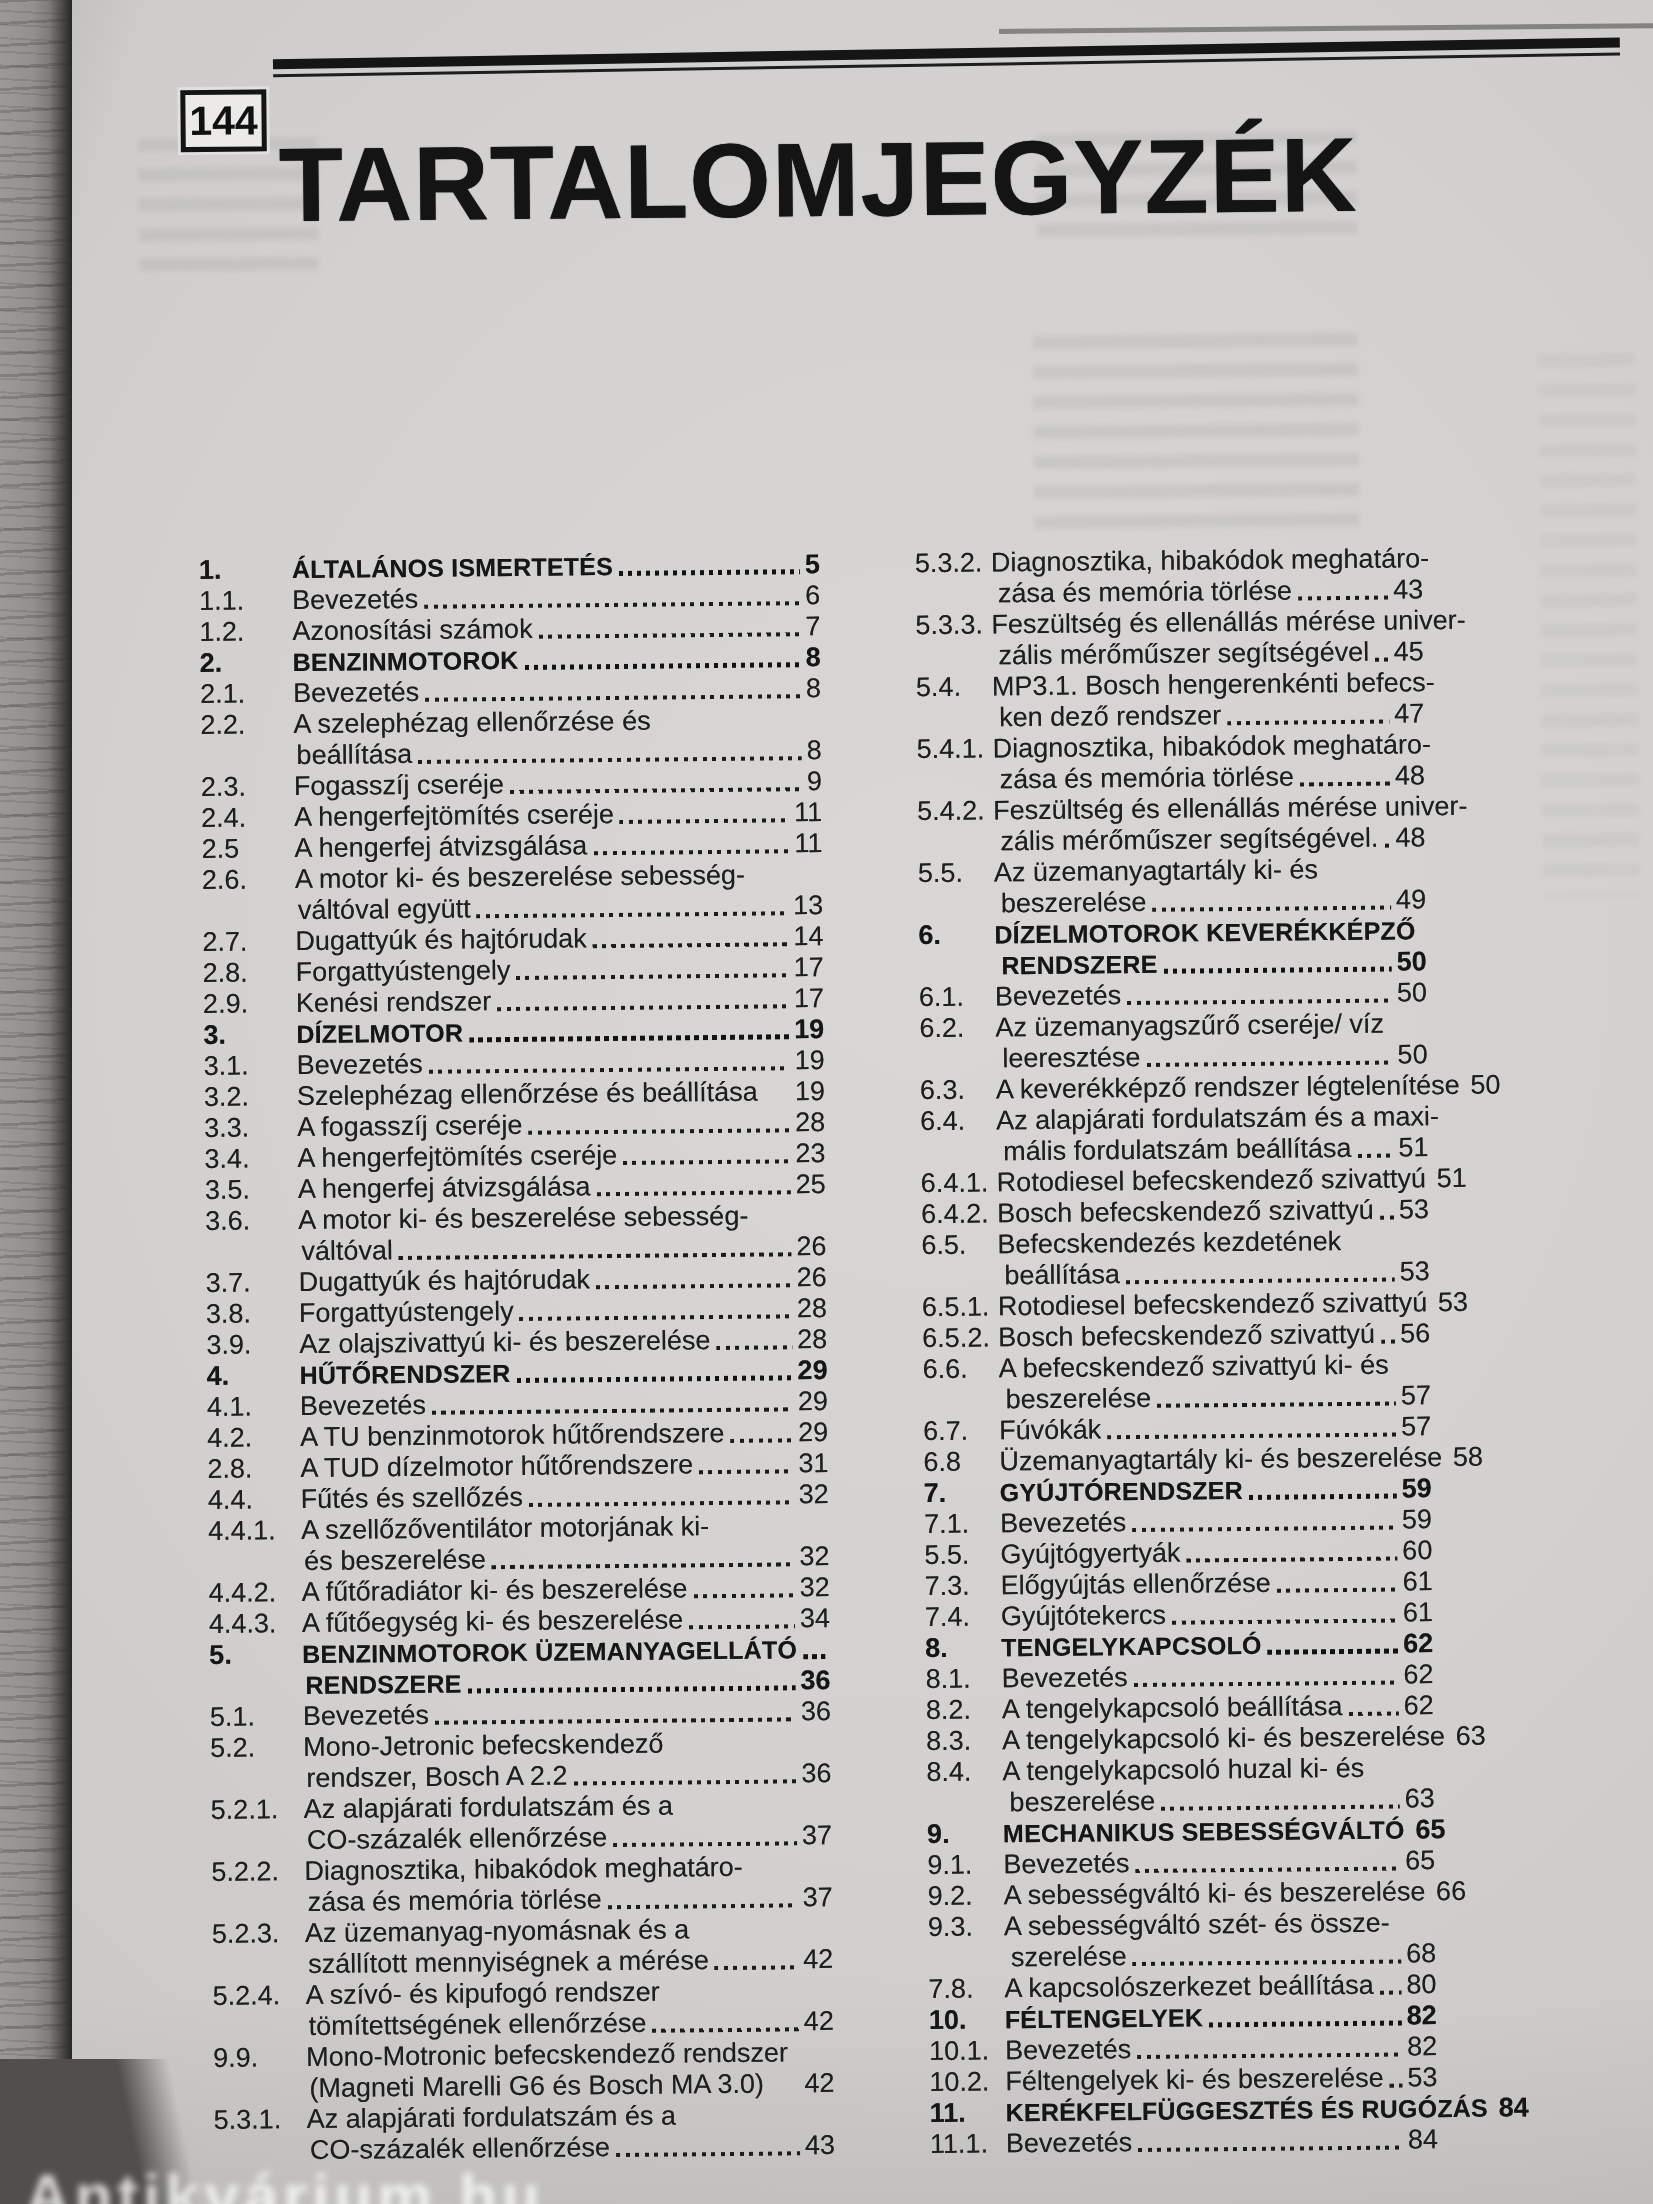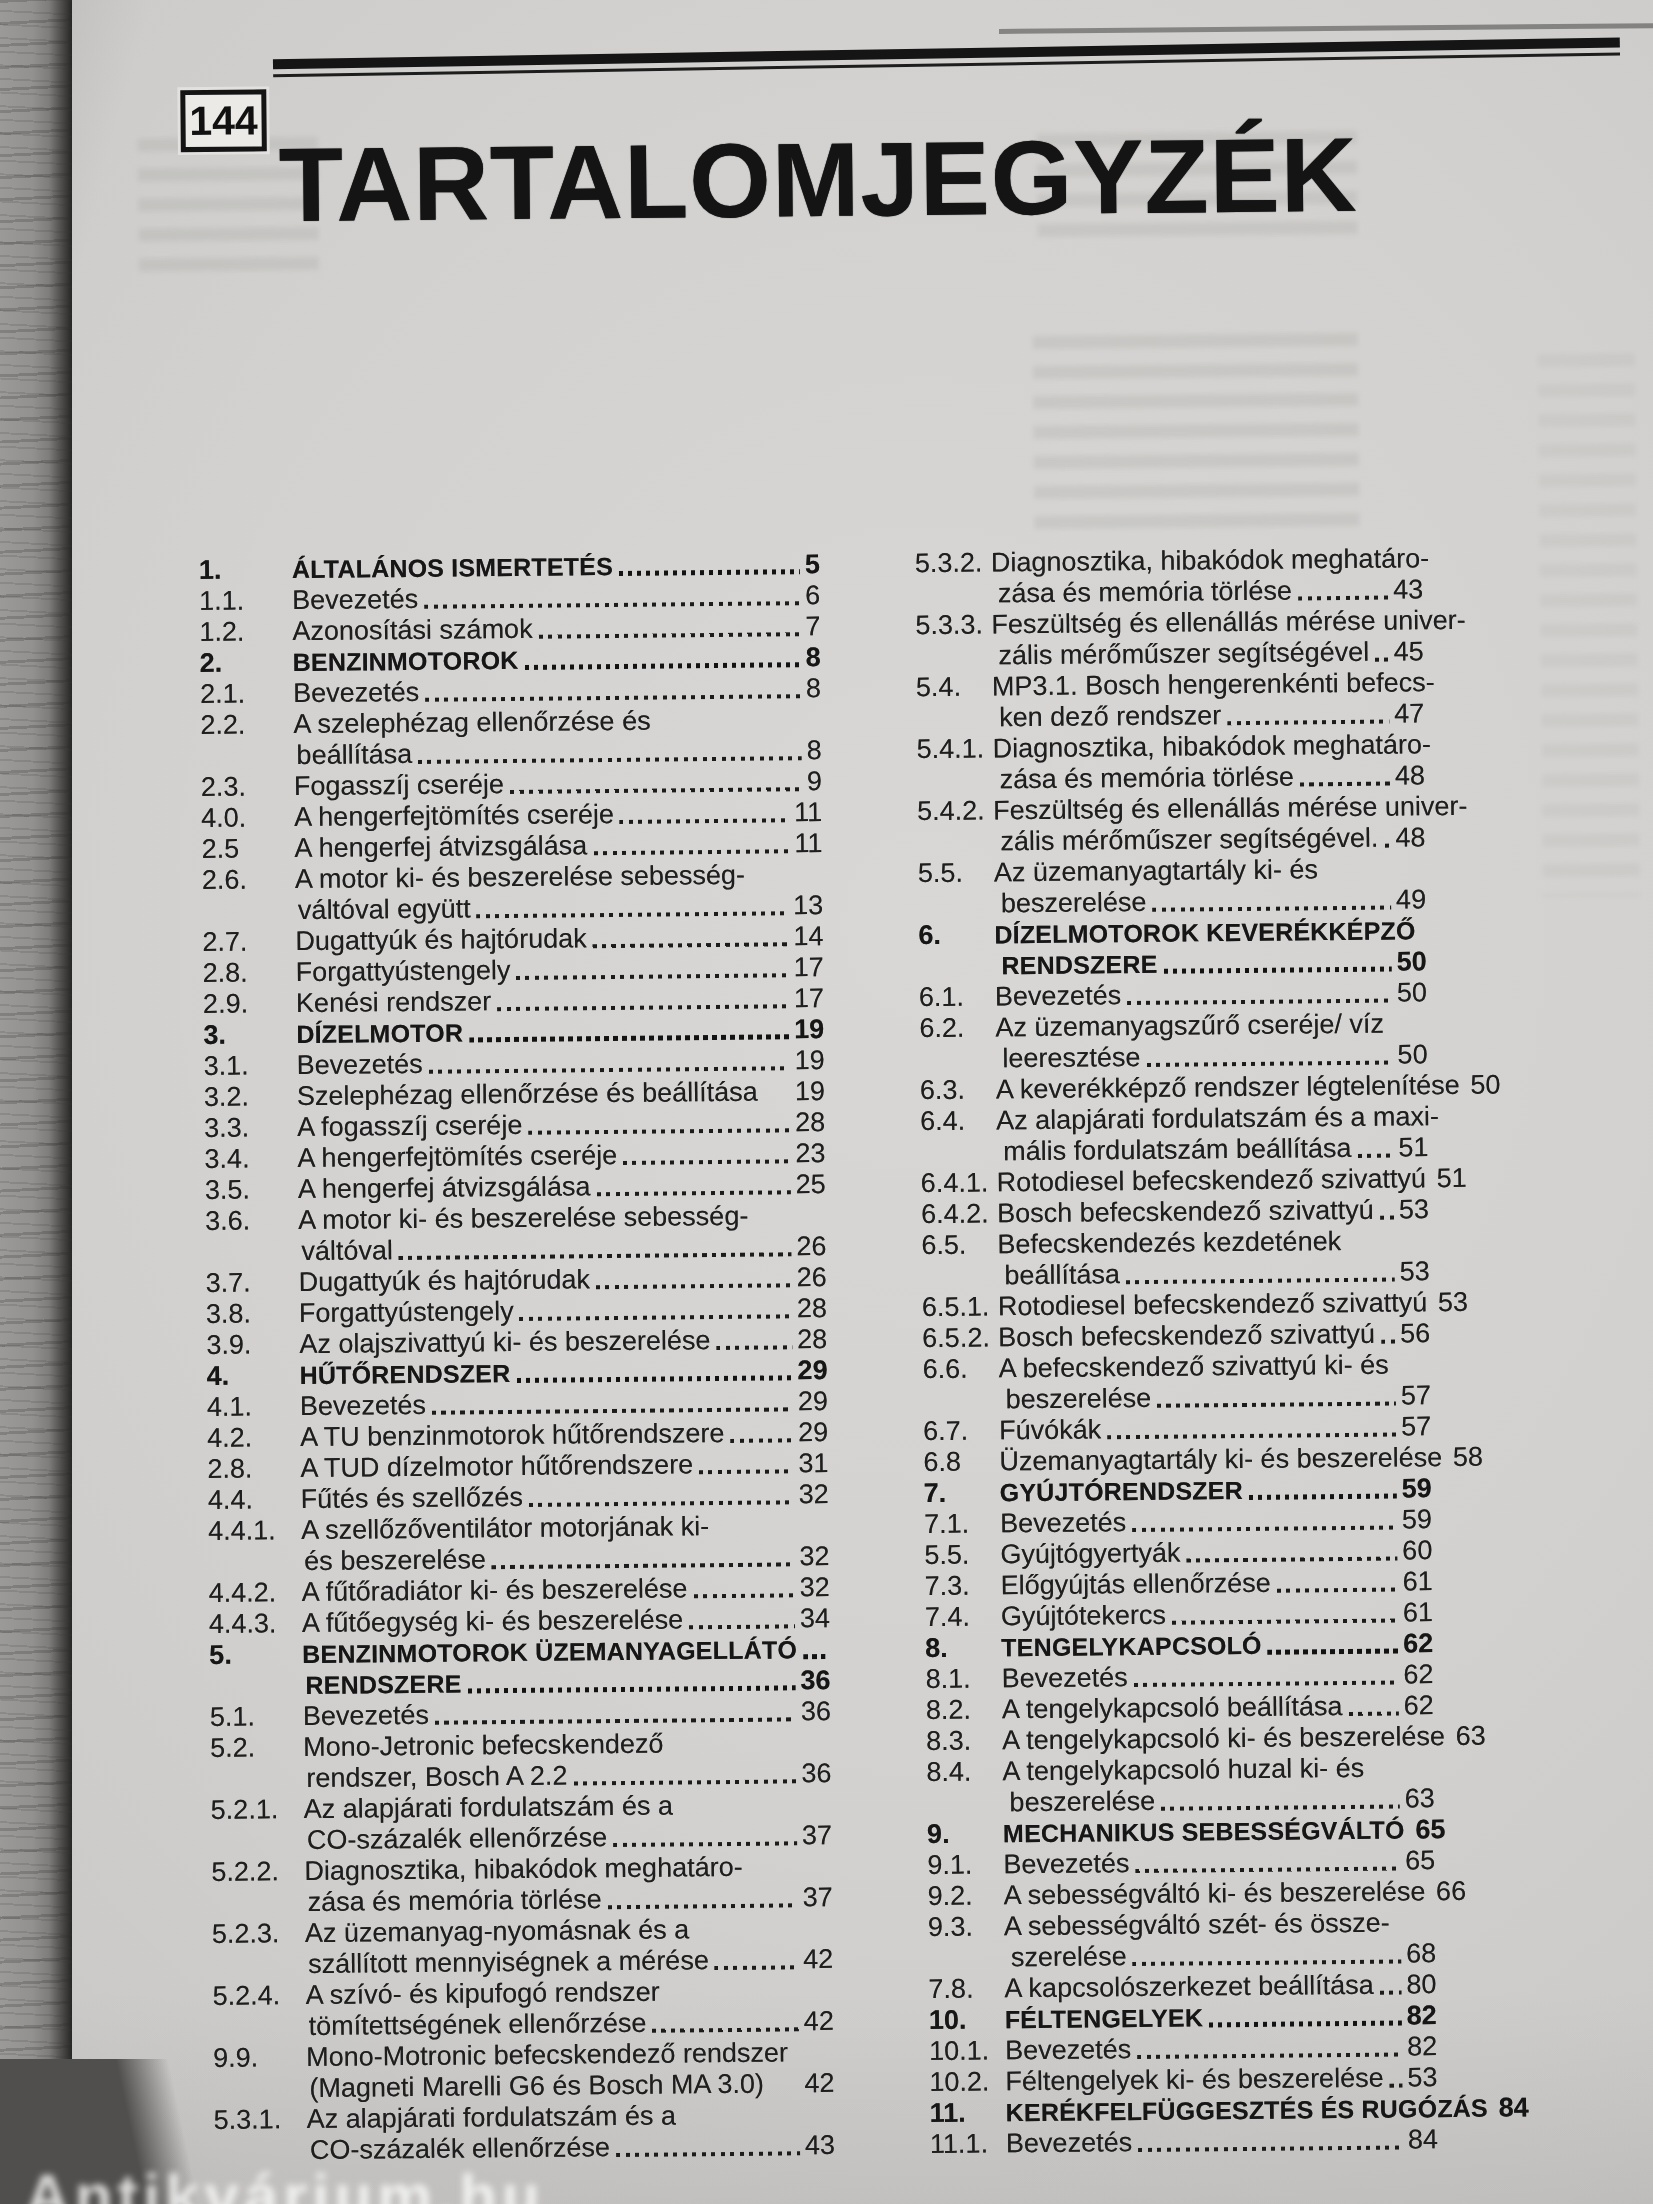--- a/index.html
+++ b/index.html
@@ -132,21 +132,21 @@
           <span class="lead"></span>
           <span class="pg">8</span>
         </div>
         <div class="row">
           <span class="num">2.3.</span>
           <span class="txt">Fogasszíj cseréje</span>
           <span class="lead"></span>
           <span class="pg">9</span>
         </div>
         <div class="row">
-          <span class="num">4.0.</span>
+          <span class="num">2.4.</span>
           <span class="txt">A hengerfejtömítés cseréje</span>
           <span class="lead"></span>
           <span class="pg">11</span>
         </div>
         <div class="row">
           <span class="num">2.5</span>
           <span class="txt">A hengerfej átvizsgálása</span>
           <span class="lead"></span>
           <span class="pg">11</span>
         </div>

